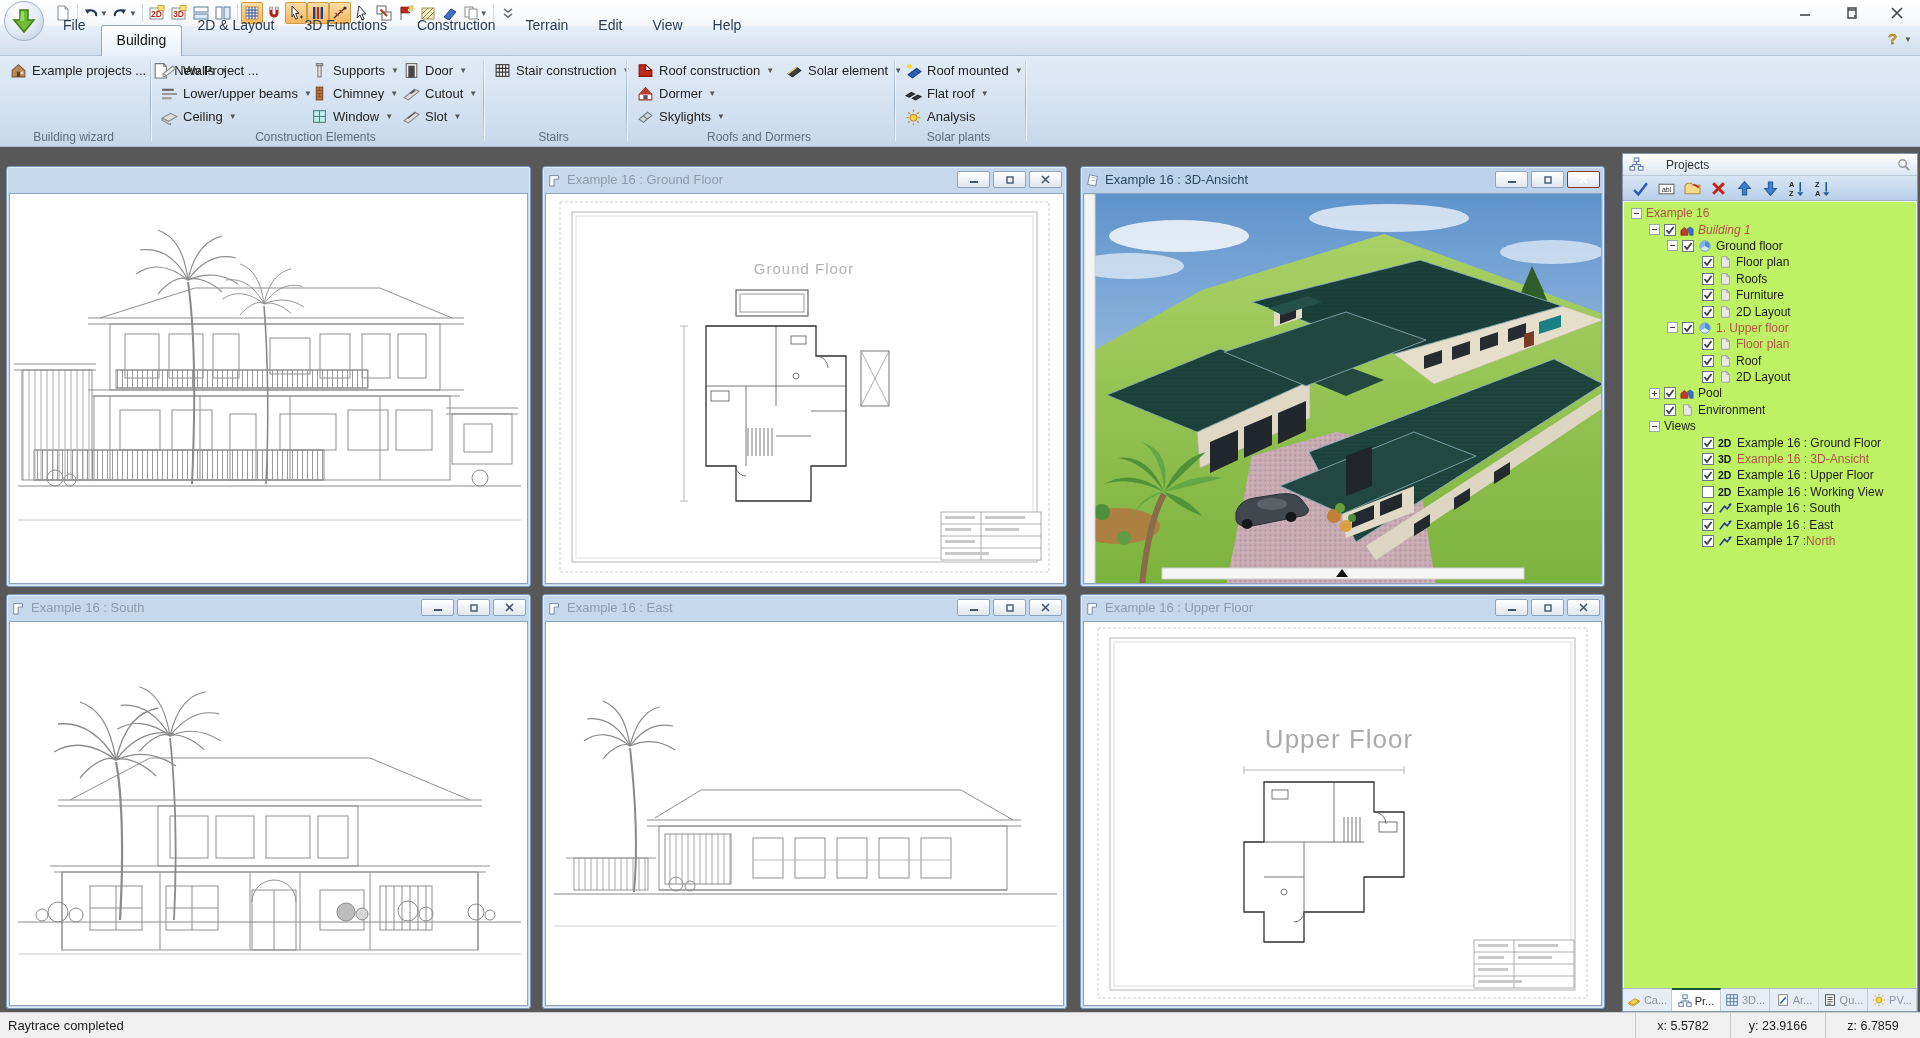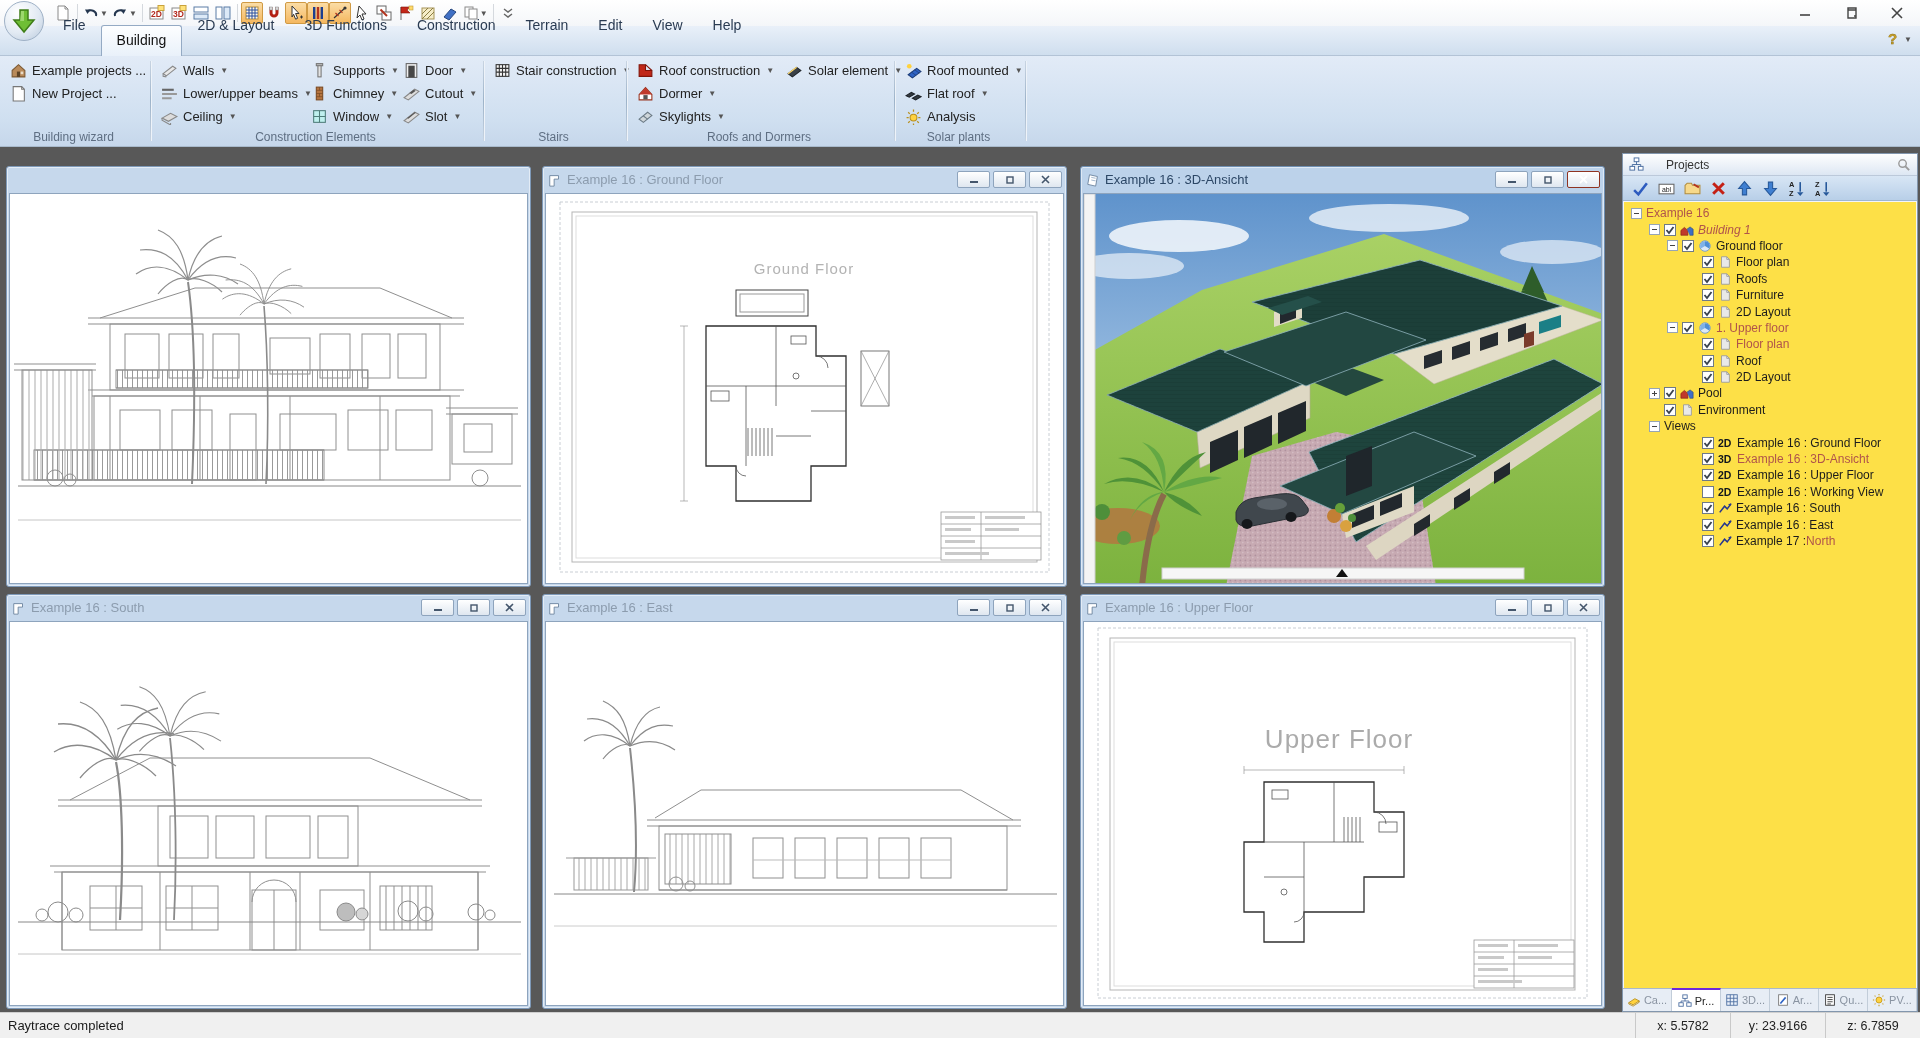--- a/index.html
+++ b/index.html
@@ -60,37 +60,37 @@
 
   
   .panel { position:absolute; left:1622px; top:153px; width:296px; bottom:26px;
            background:#f2f5fa; border:1px solid #8296ad; }
   .phead { height:22px; display:flex; align-items:center; gap:22px; padding:0 6px;
            background:linear-gradient(#fefefe,#dde7f3); border-bottom:1px solid #bcc9da; font-size:12px; color:#333; }
   .phead .ptitle { flex:1; }
   .ptool { height:25px; background:linear-gradient(#d8e6f5,#b8cfe8); border-bottom:1px solid #9eb6d2;
            display:flex; align-items:center; gap:8px; padding:0 8px; }
   .ptool .ic { width:18px; height:18px; }
-  .tree { position:absolute; left:1px; right:1px; top:48px; bottom:23px; background:#fde047; overflow:hidden;
+  .tree { position:absolute; left:1px; right:1px; top:48px; bottom:23px; background:#bef264; overflow:hidden;
           padding:3px 0 0 5px; font-size:12px; color:#1c1c1c; }
   .trow { height:16.4px; display:flex; align-items:center; }
   .texp { width:11px; height:11px; min-width:11px; border:1px solid #97a5b5; background:#fff;
           display:flex; align-items:center; justify-content:center; margin-right:4px; }
   .tspace { width:15px; min-width:15px; }
   .cb { width:12px; height:12px; min-width:12px; border:1px solid #6f7a86; background:#fff; margin-right:4px;
         display:flex; align-items:center; justify-content:center; }
   .ticon { width:14px; min-width:14px; height:14px; margin-right:4px; display:flex; align-items:center; justify-content:center; }
   .tbadge { font-weight:bold; font-size:10.5px; color:#10151c; width:17px; min-width:17px; margin-right:2px; }
   .tlabel { white-space:nowrap; }
   .red { color:#b0544b; }
   .ptabs { position:absolute; left:0; right:0; bottom:0; height:23px; display:flex;
            background:#e7edf5; border-top:1px solid #aab8ca; }
   .ptab { flex:1; display:flex; align-items:center; justify-content:center; gap:3px; font-size:11px;
           color:#8a94a2; border-right:1px solid #c2cdd9; overflow:hidden; white-space:nowrap; }
-  .ptab.active { background:#fff; color:#1d1d1d; border-top:2px solid #6d28d9; margin-top:-1px; }
+  .ptab.active { background:#fff; color:#1d1d1d; border-top:2px solid #14532d; margin-top:-1px; }
 
   
   .statusbar { position:absolute; left:0; right:0; bottom:0; height:26px; background:#f0f0f0;
                border-top:1px solid #cfcfcf; display:flex; align-items:center; }
   .smsg { padding-left:8px; font-size:13px; color:#1a1a1a; }
   .scoords { margin-left:auto; display:flex; height:100%; }
   .scell { width:95px; display:flex; align-items:center; justify-content:center;
            border-left:1px solid #c9c9c9; font-size:12.5px; color:#222; }
 </style>
 </head>
@@ -306,21 +306,21 @@
       <svg width="16" height="18" viewBox="0 0 16 18">
         <text x="3" y="14" font-size="15" font-weight="bold" fill="#caa22a" stroke="#8a6d12" stroke-width="0.4">?</text>
       </svg>
       <span class="dd-caret">▼</span>
     </div>
   </div>
 
   <div class="ribbon" id="ribbon">
       <div class="rgroup" style="left: 0px; width: 151px;">
         <div class="gcols">
-          <div class="gcol" style="width: 138px; display: flex; flex-direction: column;">
+          <div class="gcol" style="width: 138px; display: flex; flex-direction: row;">
             <div class="ritem">
               <span class="ic">
                 <svg width="17" height="17" viewBox="0 0 16 16">
                   <path d="M2 8l6-5.5L14 8v6H2z" fill="#b98a5a" stroke="#7d5a34"></path>
                   <rect x="6.5" y="9" width="3" height="5" fill="#5d4326"></rect>
                   <rect x="10" y="9" width="2.5" height="2.5" fill="#e9dcc8"></rect>
                 </svg>
               </span>
               <span>Example projects ...</span>
             </div>

